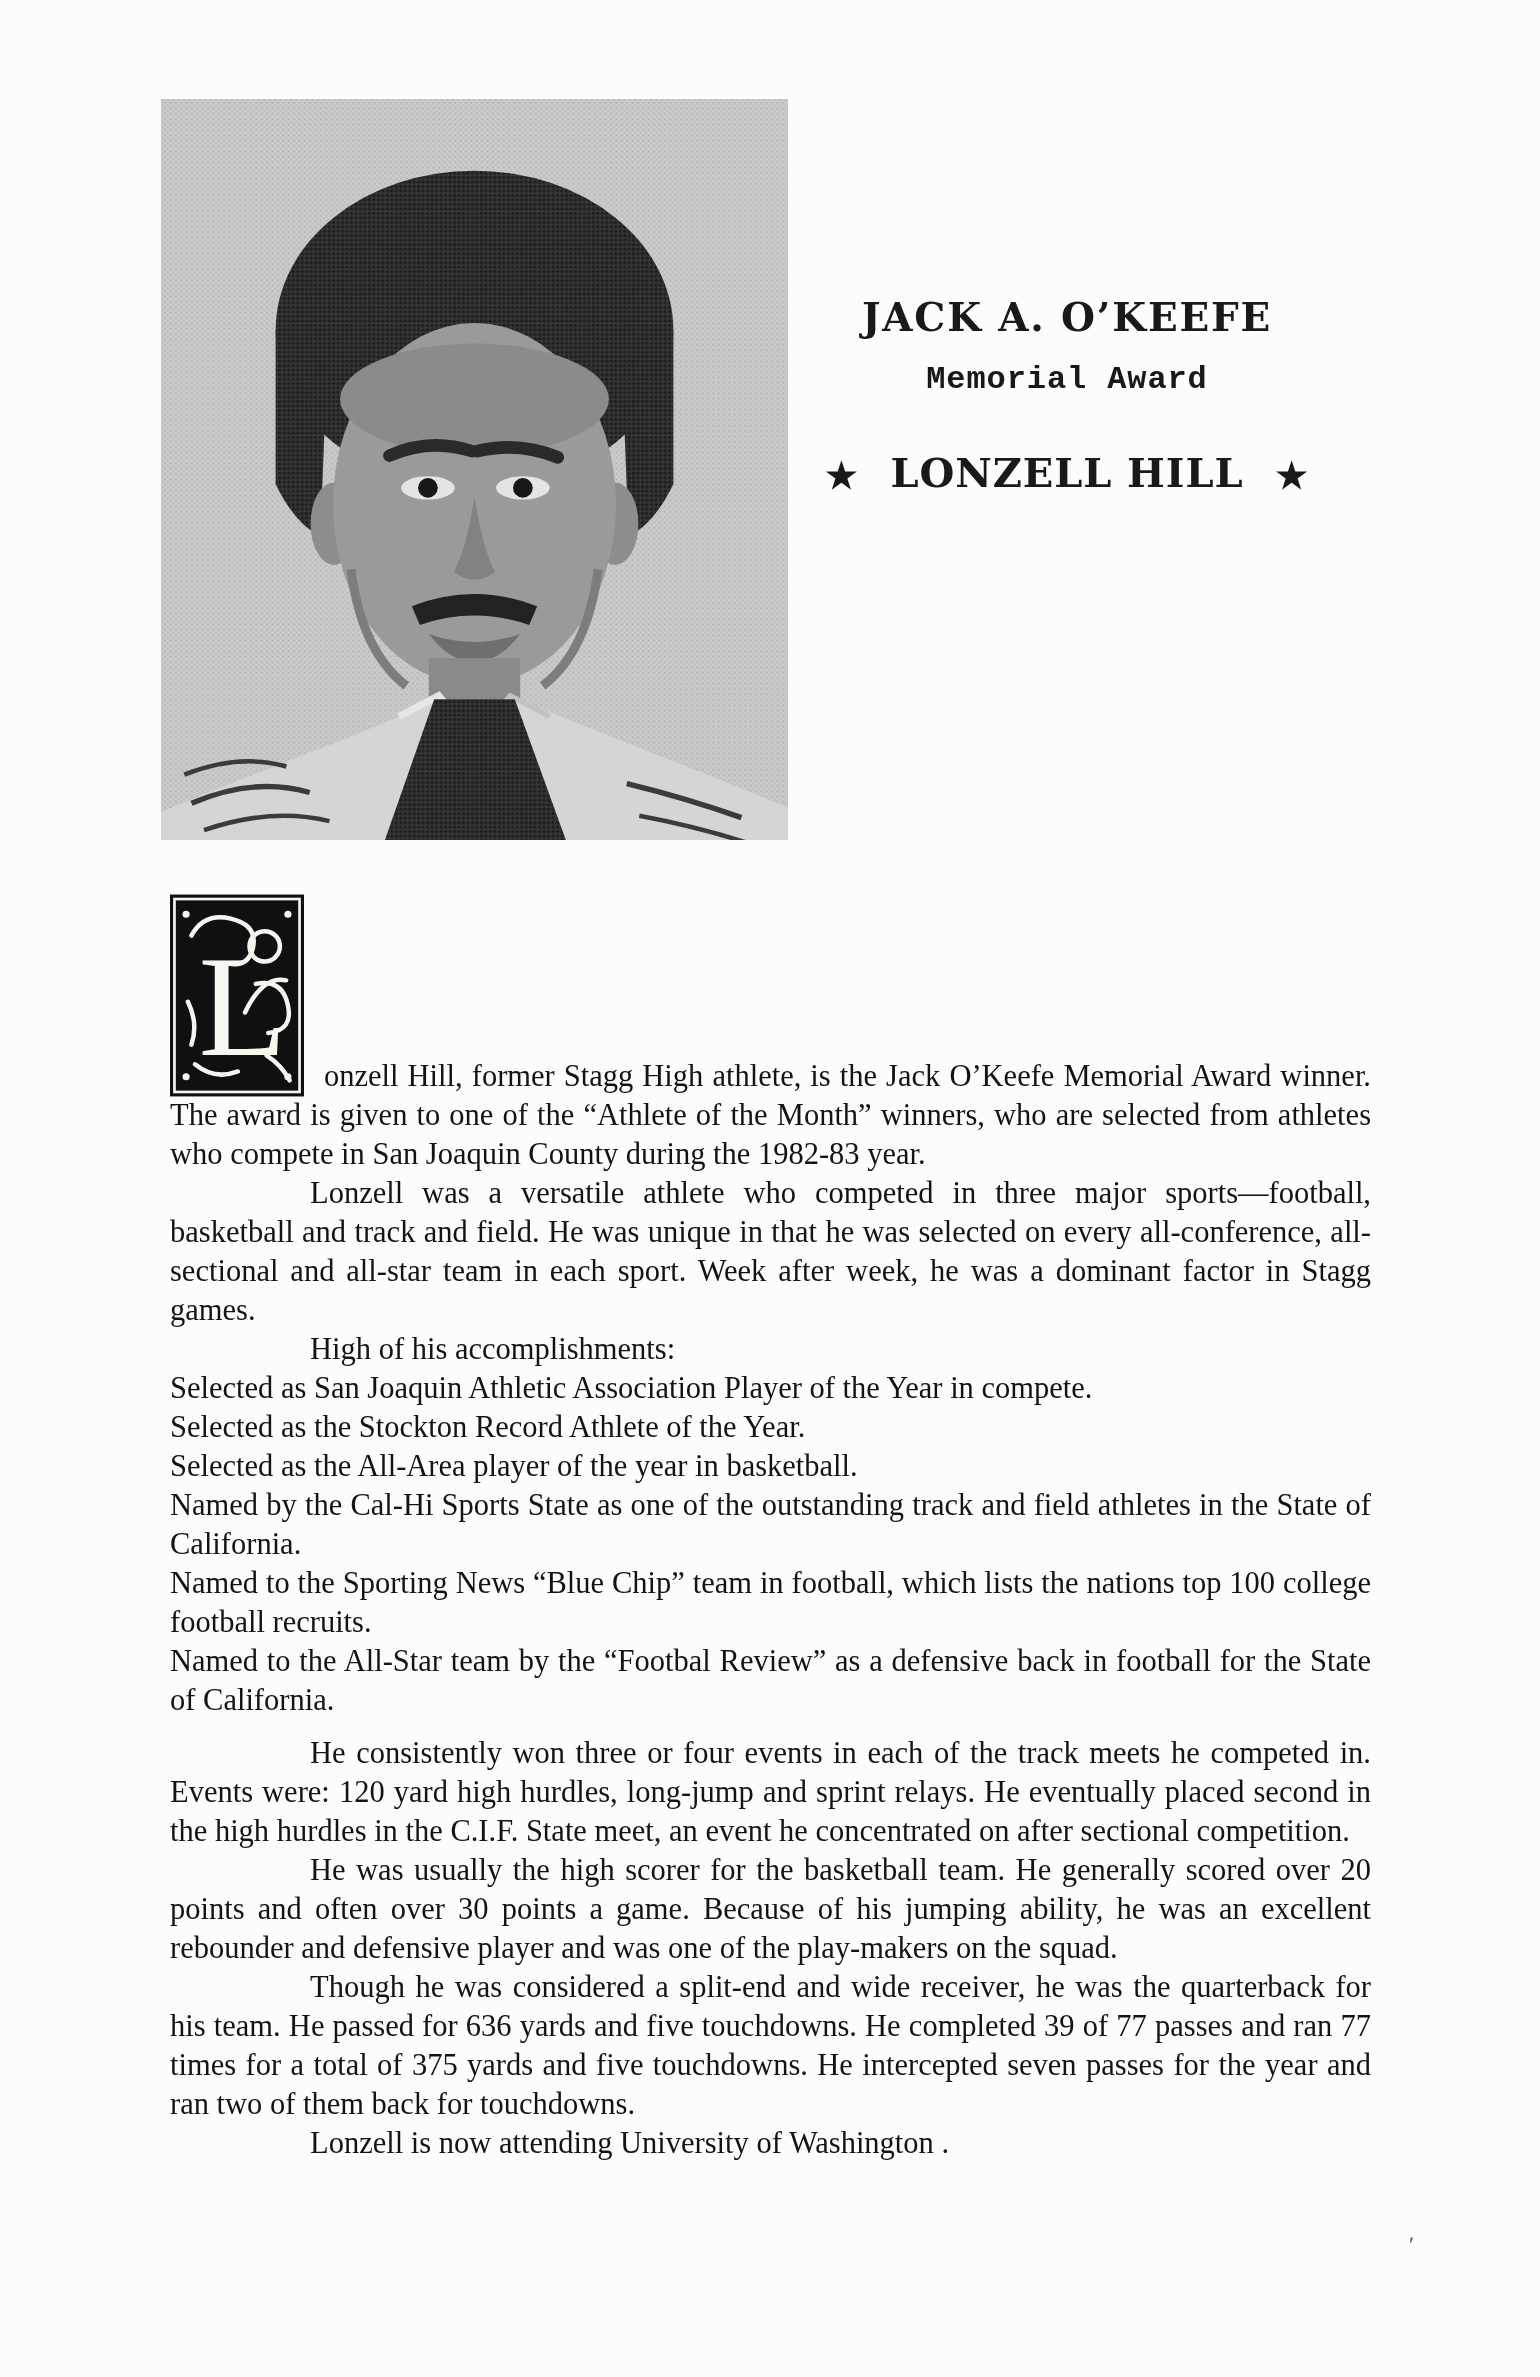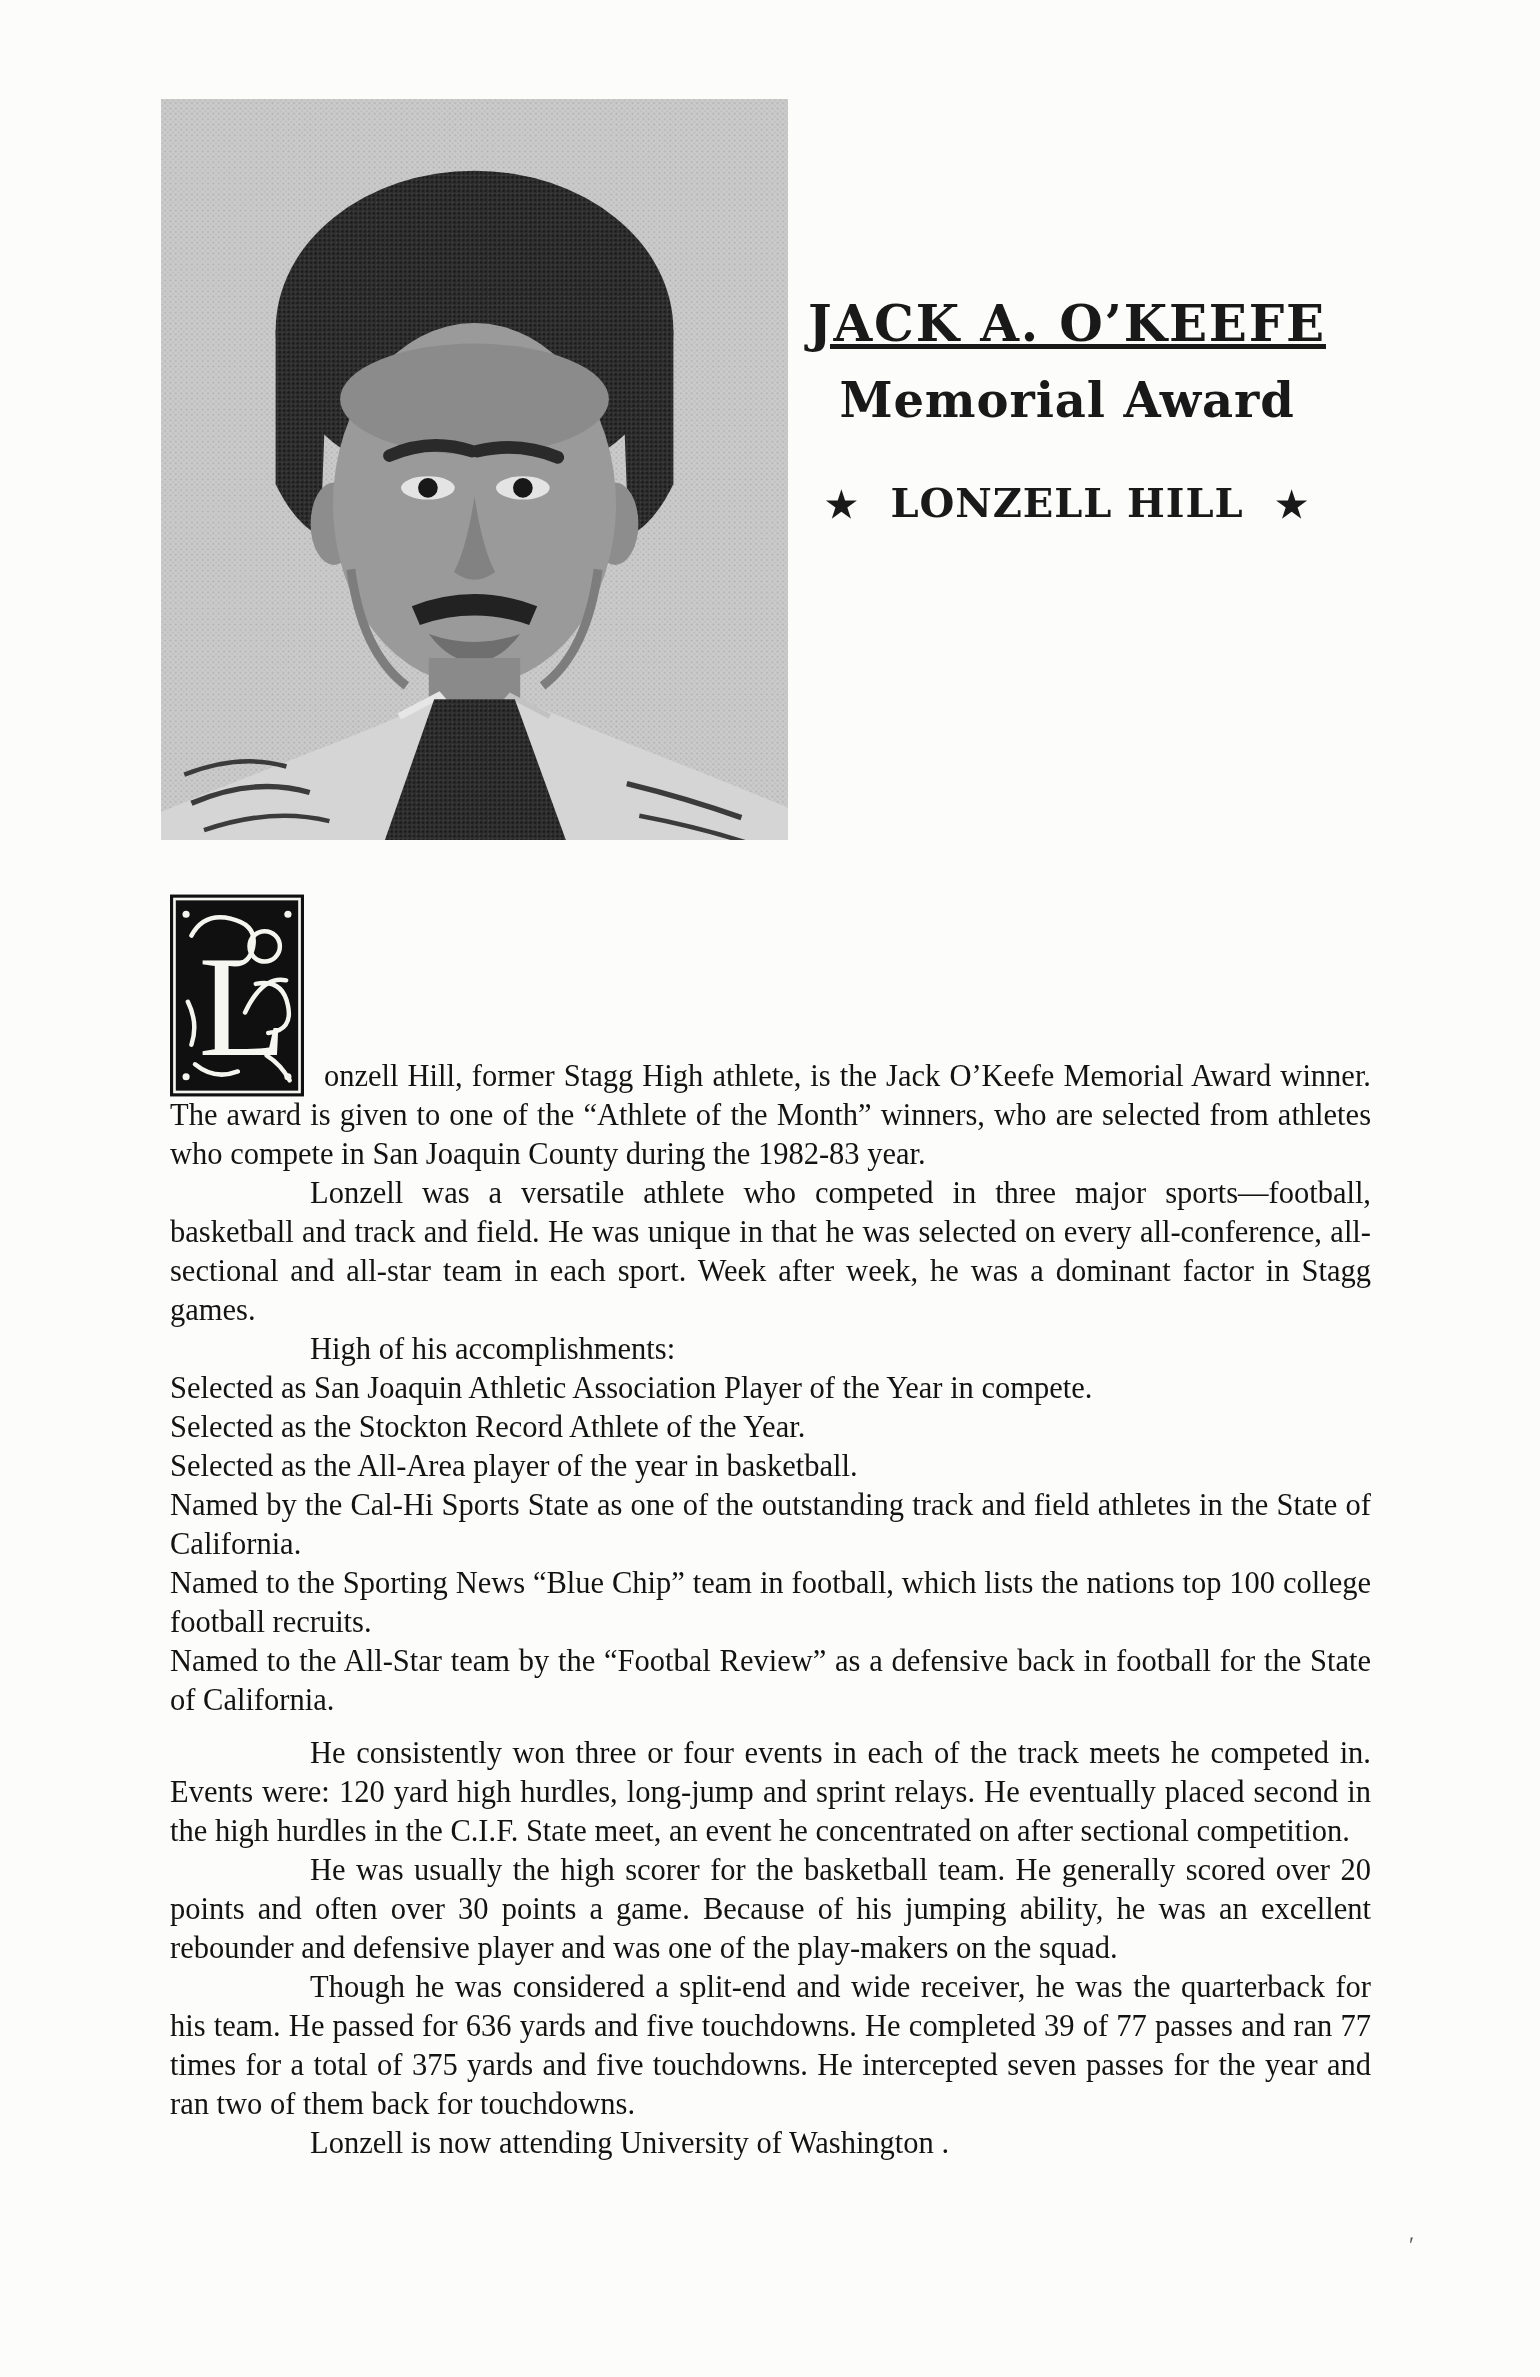--- a/index.html
+++ b/index.html
@@ -17,22 +17,22 @@
   }
   .photo svg{display:block;width:100%;height:100%;}
   
   .heading{
     position:absolute;left:780px;top:296px;width:574px;
     text-align:center;
     font-family:"DejaVu Serif", serif;
     font-weight:bold;
     color:#191919;
   }
-  .title1{font-size:50px;letter-spacing:1.8px;line-height:1.1;text-decoration:underline;}
-  .title2{font-size:48px;letter-spacing:0.9px;margin-top:23px;line-height:1.1;}
+  .title1{font-size:39px;letter-spacing:1.8px;line-height:1.1;}
+  .title2{font-size:32px;letter-spacing:0.9px;margin-top:23px;line-height:1.1;font-family:Liberation Mono, monospace;}
   .title3{font-size:42px;letter-spacing:0.9px;margin-top:25px;line-height:1.1;}
   .winner-line{
     margin-top:52px;font-size:40px;letter-spacing:0.9px;
     display:flex;align-items:center;justify-content:center;gap:32px;
   }
   .star{font-size:36px;line-height:1;transform:translateY(1.8px);}
   
   .article{
     position:absolute;left:170px;top:1057px;width:1201px;
     font-size:30.5px;line-height:39px;

